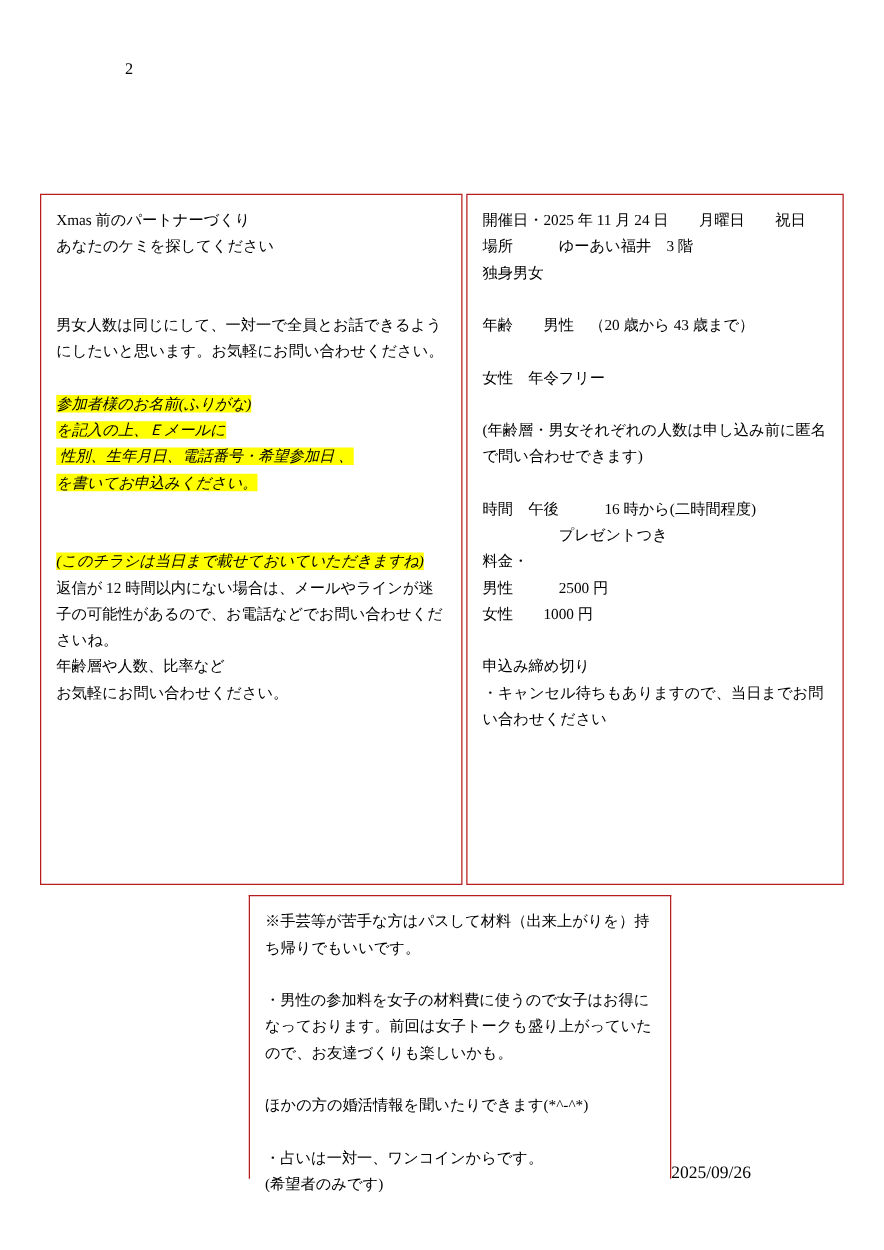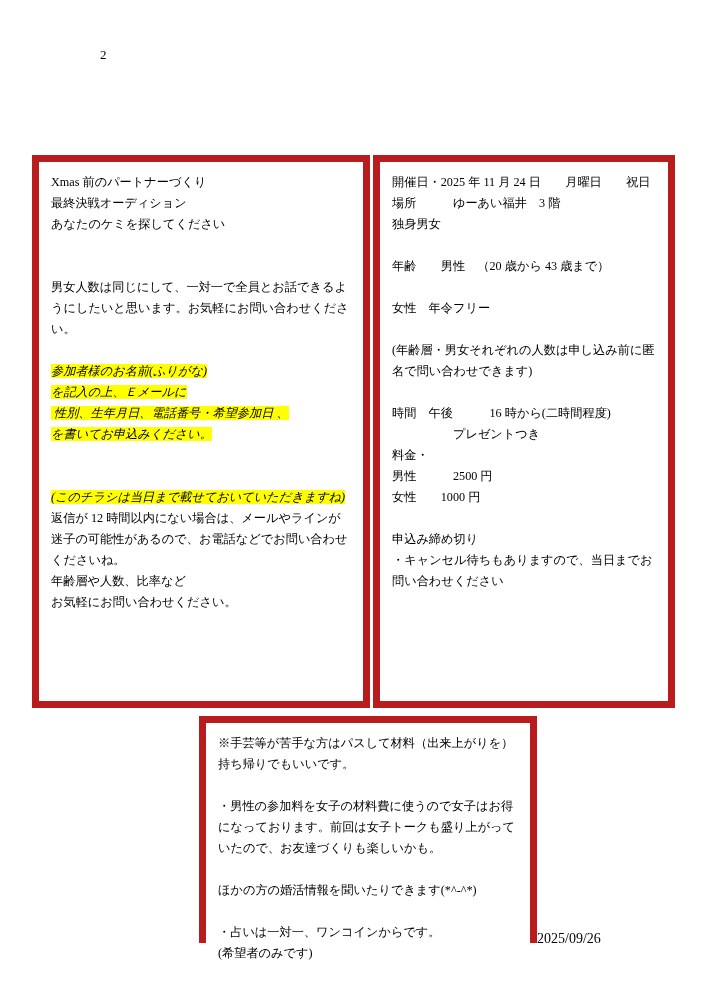--- a/index.html
+++ b/index.html
@@ -23,21 +23,21 @@
   }
   .page-number {
     position: absolute;
     left: 100px;
     top: 47px;
     font-size: 13px;
     line-height: 16px;
   }
   .box {
     position: absolute;
-    border: 7px solid #b91c1c;
+    border: 1px solid #b91c1c;
     box-sizing: border-box;
     padding: 10px 12px 7px 12px;
     font-size: 12.2px;
     line-height: 1.72;
   }
   #box-left {
     left: 32px;
     top: 155px;
     width: 338px;
     height: 553px;
@@ -74,21 +74,20 @@
 </style>
 </head>
 <body>
 
 <div class="page">
 
   <div class="page-number">2</div>
 
   <div class="box" id="box-left">
     <div class="line">Xmas 前のパートナーづくり</div>
-    <div class="line">最終決戦オーディション</div>
     <div class="line">あなたのケミを探してください</div>
     <div class="line"></div>
     <div class="line"></div>
     <div class="line">男女人数は同じにして、一対一で全員とお話できるようにしたいと思います。お気軽にお問い合わせください。</div>
     <div class="line"></div>
     <div class="line"><span class="hl">参加者様のお名前(ふりがな)</span></div>
     <div class="line"><span class="hl">を記入の上、Ｅメールに</span></div>
     <div class="line"><span class="hl"> 性別、生年月日、電話番号・希望参加日 、</span></div>
     <div class="line"><span class="hl">を書いてお申込みください。</span></div>
     <div class="line"></div>

